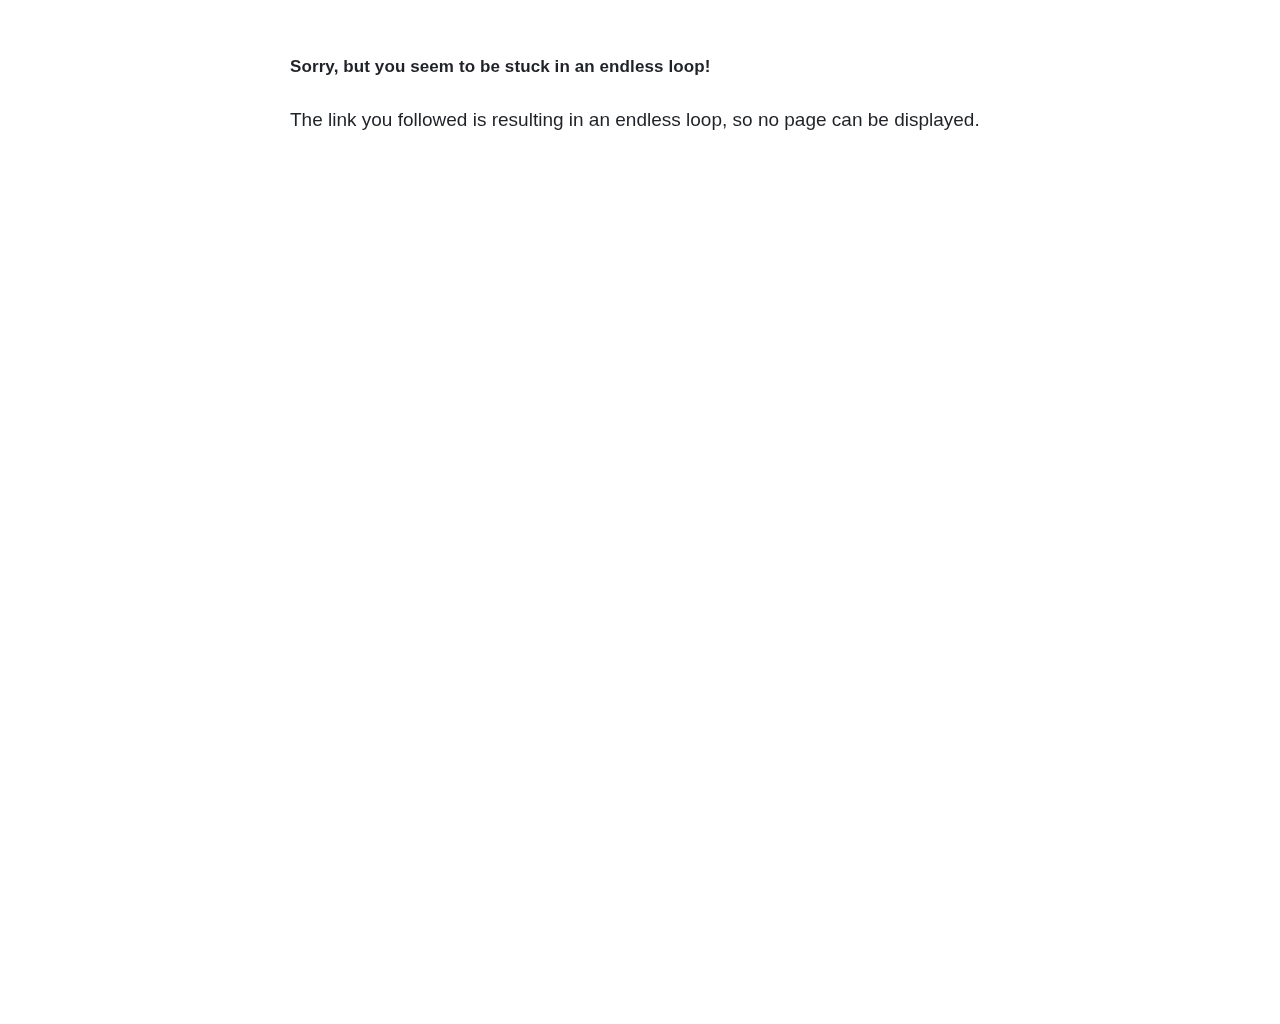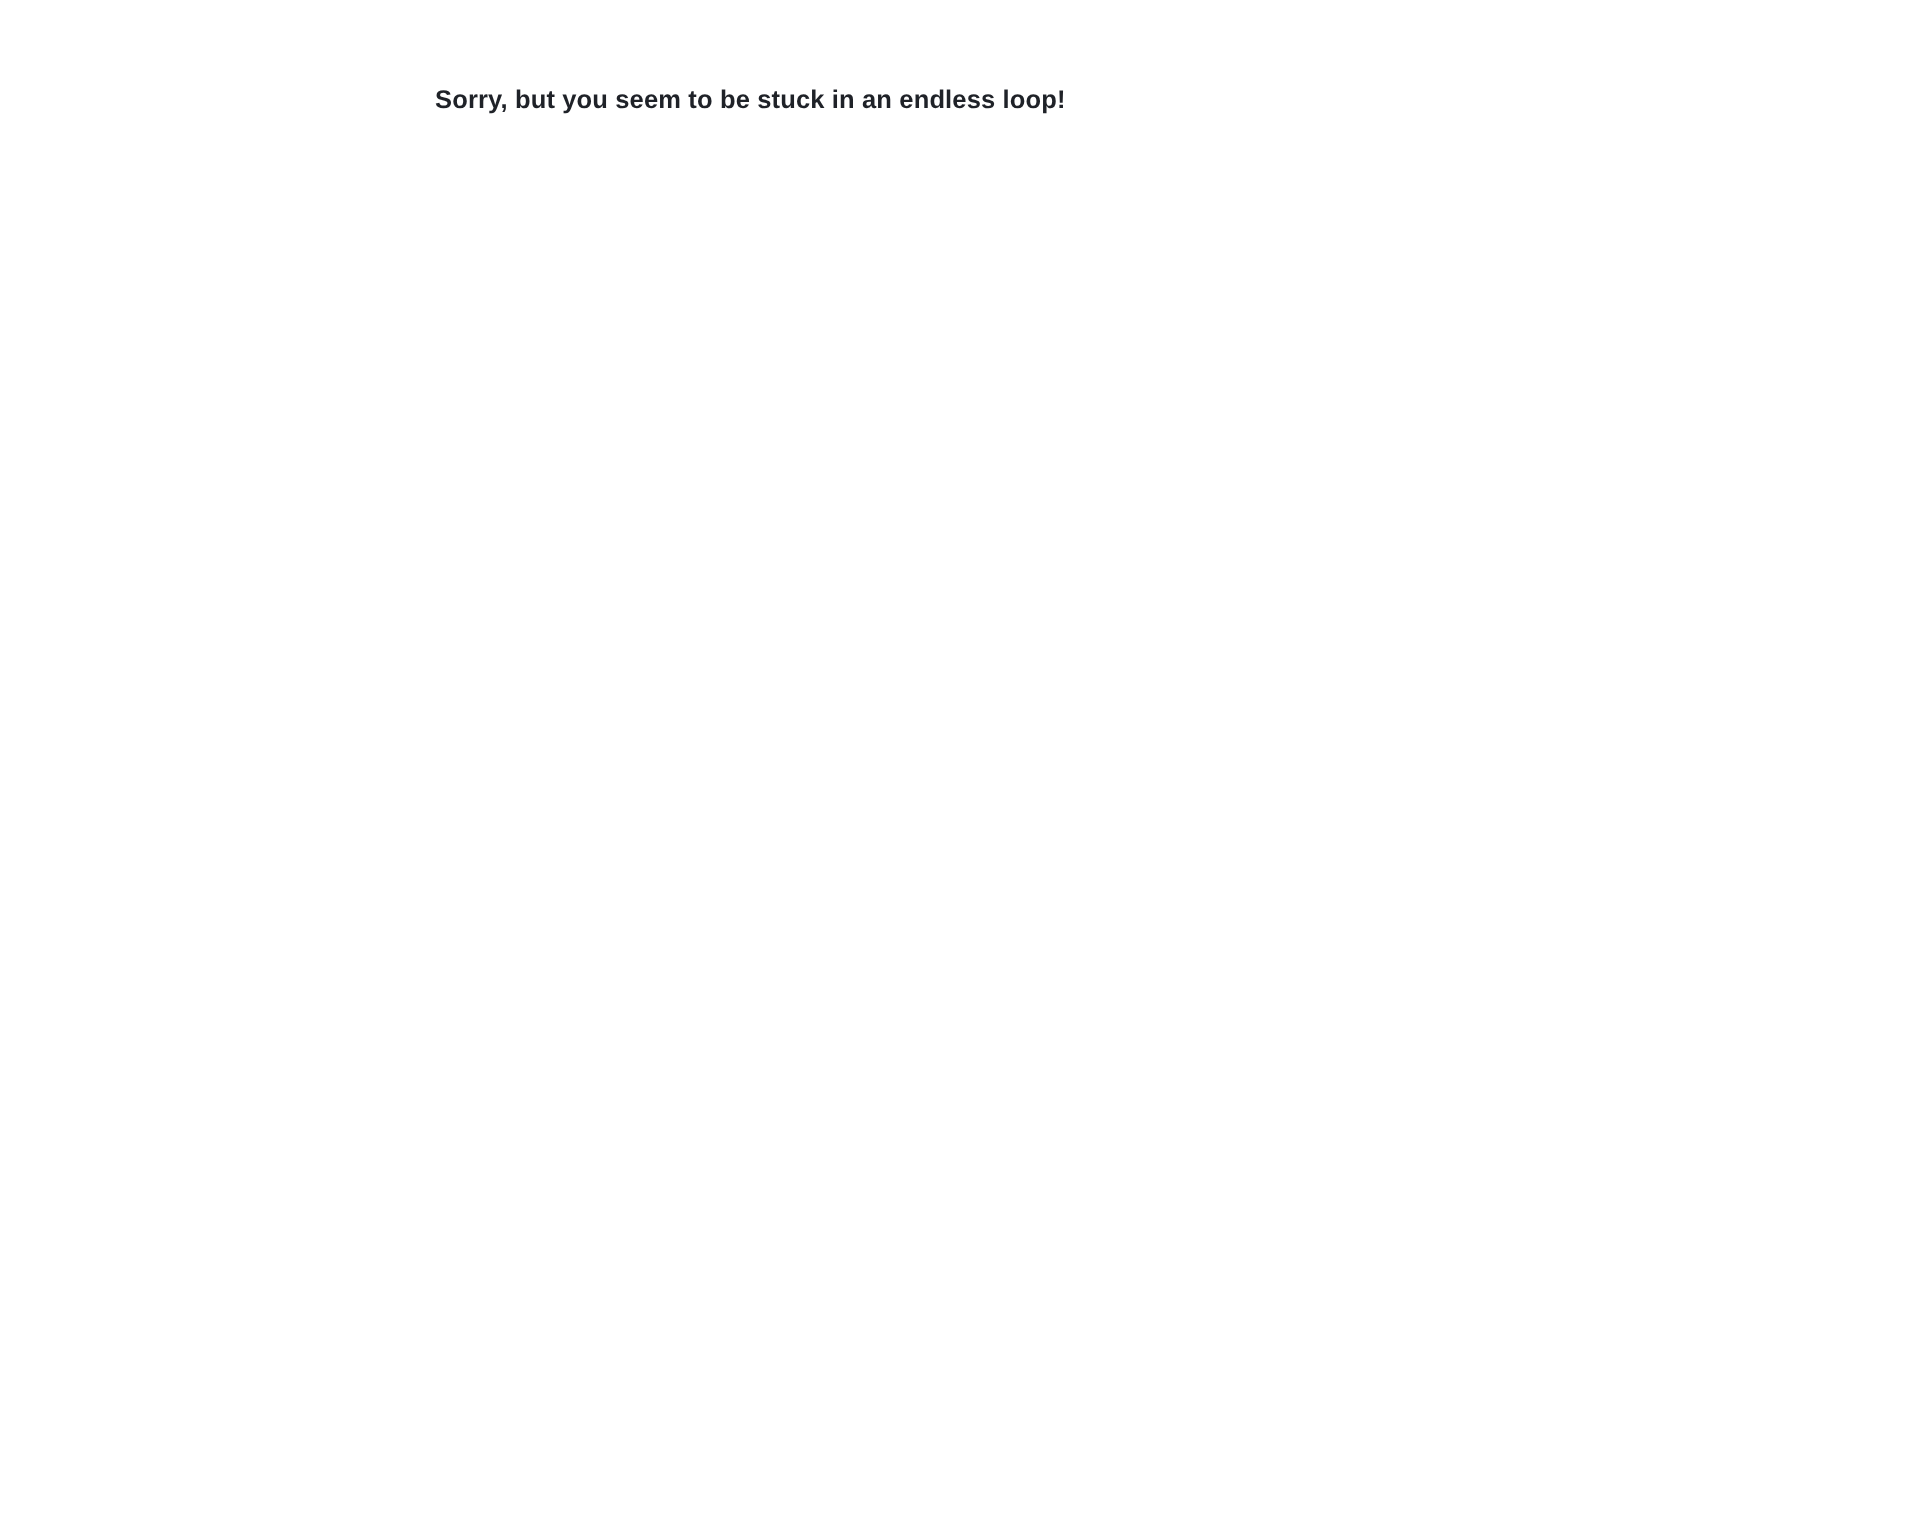--- a/index.html
+++ b/index.html
@@ -28,13 +28,14 @@
     font-size: 19px;
     font-weight: 400;
     line-height: 26px;
   }
 </style>
 </head>
 <body>
 
 <main class="error-page">
   <h1 class="error-heading">Sorry, but you seem to be stuck in an endless loop!</h1>
+  <p class="error-paragraph">The link you followed is resulting in an endless loop, so no page can be displayed.</p>
 </main>
 
 </body></html>

